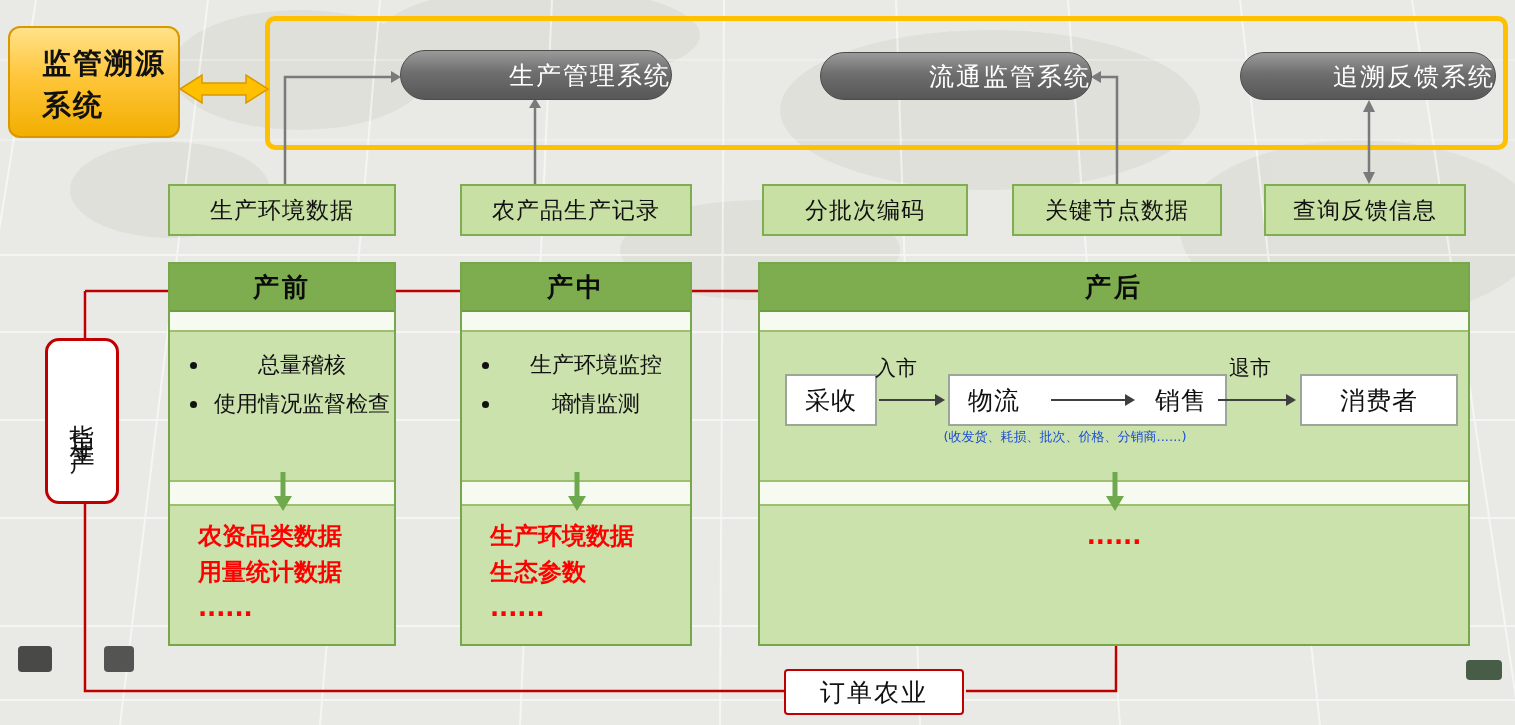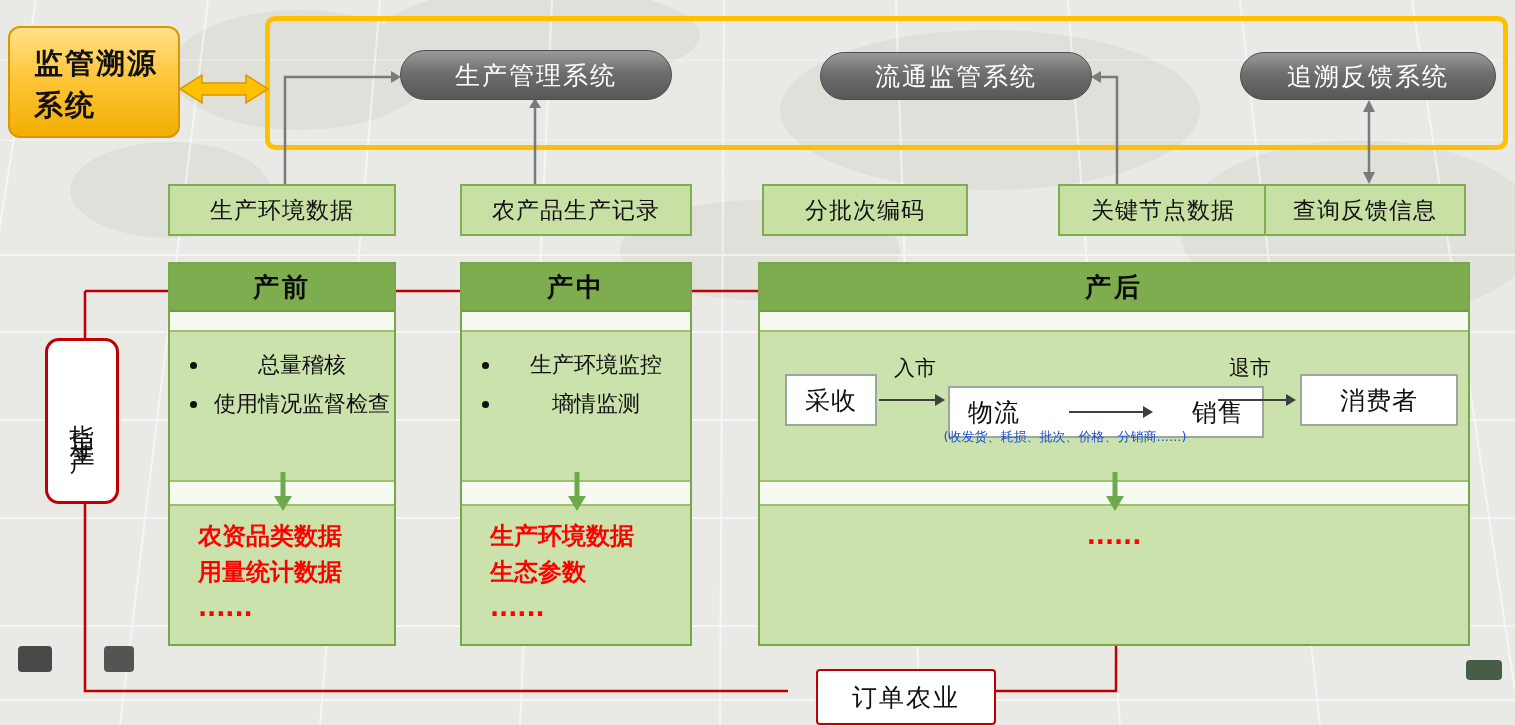--- a/index.html
+++ b/index.html
@@ -15,47 +15,47 @@
   
   .yellow-frame {
     position:absolute; left:265px; top:16px; width:1243px; height:134px;
     border:5px solid #FFC000; border-radius:10px; background:transparent;
   }
   .sup-box {
     position:absolute; left:8px; top:26px; width:172px; height:112px;
     background:linear-gradient(180deg,#FFE28A 0%,#FFC63B 45%,#F2AE00 100%);
     border:2px solid #D99800; border-radius:12px;
     font-size:29px; font-weight:bold; letter-spacing:2px;
-    padding:14px 0 0 24px; line-height:42px; color:#111;
+    padding:14px 0 0 32px; line-height:42px; color:#111;
   }
   .dbl-arrow { position:absolute; left:178px; top:72px; width:92px; height:34px; }
 
   
   .sys-box {
     position:absolute; height:50px; border-radius:25px;
     background:linear-gradient(180deg,#9a9a9a 0%,#6e6e6e 45%,#575757 100%);
     border:1px solid #4c4c4c;
-    display:flex; align-items:center; justify-content:center;
+    display:flex; align-items:center; justify-content:flex-end;
     color:#fff; font-size:25px; letter-spacing:2px;
   }
   .sys-a { left:400px; top:50px; width:272px; }
   .sys-b { left:820px; top:52px; width:272px; height:48px; }
   .sys-c { left:1240px; top:52px; width:256px; height:48px; }
 
   
   .flabel {
     position:absolute; top:184px; height:52px;
     background:#C9E0A4; border:2px solid #7FAE52;
     display:flex; align-items:center; justify-content:center;
     font-size:23px; letter-spacing:1px; color:#111;
   }
   .fl-1 { left:168px;  width:228px; }
   .fl-2 { left:460px;  width:232px; }
   .fl-3 { left:762px;  width:206px; }
-  .fl-4 { left:1012px; width:210px;margin-left:46px; }
+  .fl-4 { left:1012px; width:210px; }
   .fl-5 { left:1264px; width:202px; }
 
   
   .col {
     position:absolute; top:262px; height:384px;
     border:2px solid #76A74B; background:#CBE2AC;
   }
   .col-pre  { left:168px; width:228px; }
   .col-mid  { left:460px; width:232px; }
   .col-post { left:758px; width:712px; }
@@ -87,55 +87,55 @@
   
   .down-arrow { position:absolute; top:472px; width:22px; height:40px; }
 
   
   .flow-box {
     position:absolute; top:110px; height:52px; background:#fff;
     border:2px solid #9aa79a; display:flex; align-items:center; justify-content:center;
     font-size:25px; letter-spacing:1px; color:#111;
   }
   .fb-harvest  { left:25px;  width:92px; }
-  .fb-combo    { left:188px; width:316px; justify-content:space-between; padding:0 18px;margin-top:12px; }
+  .fb-combo    { left:188px; width:279px; justify-content:space-between; padding:0 18px; }
   .fb-consumer { left:540px; width:158px; }
   .arrow-line {
     display:inline-block; position:relative; height:2px; background:#3f3f3f; vertical-align:middle;
   }
   .arrow-line::after {
     content:''; position:absolute; right:-10px; top:-5px;
     border-left:10px solid #3f3f3f; border-top:6px solid transparent; border-bottom:6px solid transparent;
   }
   .inline-arrow { width:74px; margin:0 6px; }
   .harrow { position:absolute; }
   .ha-1 { left:119px; top:135px; width:56px; }
   .ha-2 { left:458px; top:135px; width:68px; }
   .flow-label {
     position:absolute; top:90px; width:64px; text-align:center;
     font-size:21px; color:#111;
   }
-  .lab-enter { left:123px; }
+  .lab-enter { left:104px; }
   .lab-exit  { left:458px; }
   .flow-note {
     position:absolute; left:25px; top:164px; width:560px;
     text-align:center; font-size:13px; color:#1d4ed8;
   }
 
   
   .side-box {
     position:absolute; left:45px; top:338px; width:74px; height:166px;
     background:#fff; border:3px solid #C00000; border-radius:14px;
     display:flex; align-items:center; justify-content:center;
     writing-mode:vertical-rl; text-orientation:upright;
     font-size:25px; letter-spacing:8px; color:#111;
   }
   
   .order-box {
-    position:absolute; left:816px; top:669px; width:180px; height:56px;
+    position:absolute; left:784px; top:669px; width:180px; height:46px;
     background:#fff; border:2.5px solid #C00000; border-radius:4px;
     display:flex; align-items:center; justify-content:center;
     font-size:25px; letter-spacing:2px; color:#111;
   }
 
   
   .artifact { position:absolute; border-radius:4px; opacity:.92; }
   .artifact-1 { left:18px;  top:646px; width:34px; height:26px; background:#3b3b3b; }
   .artifact-2 { left:104px; top:646px; width:30px; height:26px; background:#474747; }
   .artifact-3 { left:1466px; top:660px; width:36px; height:20px; background:#39503a; }

